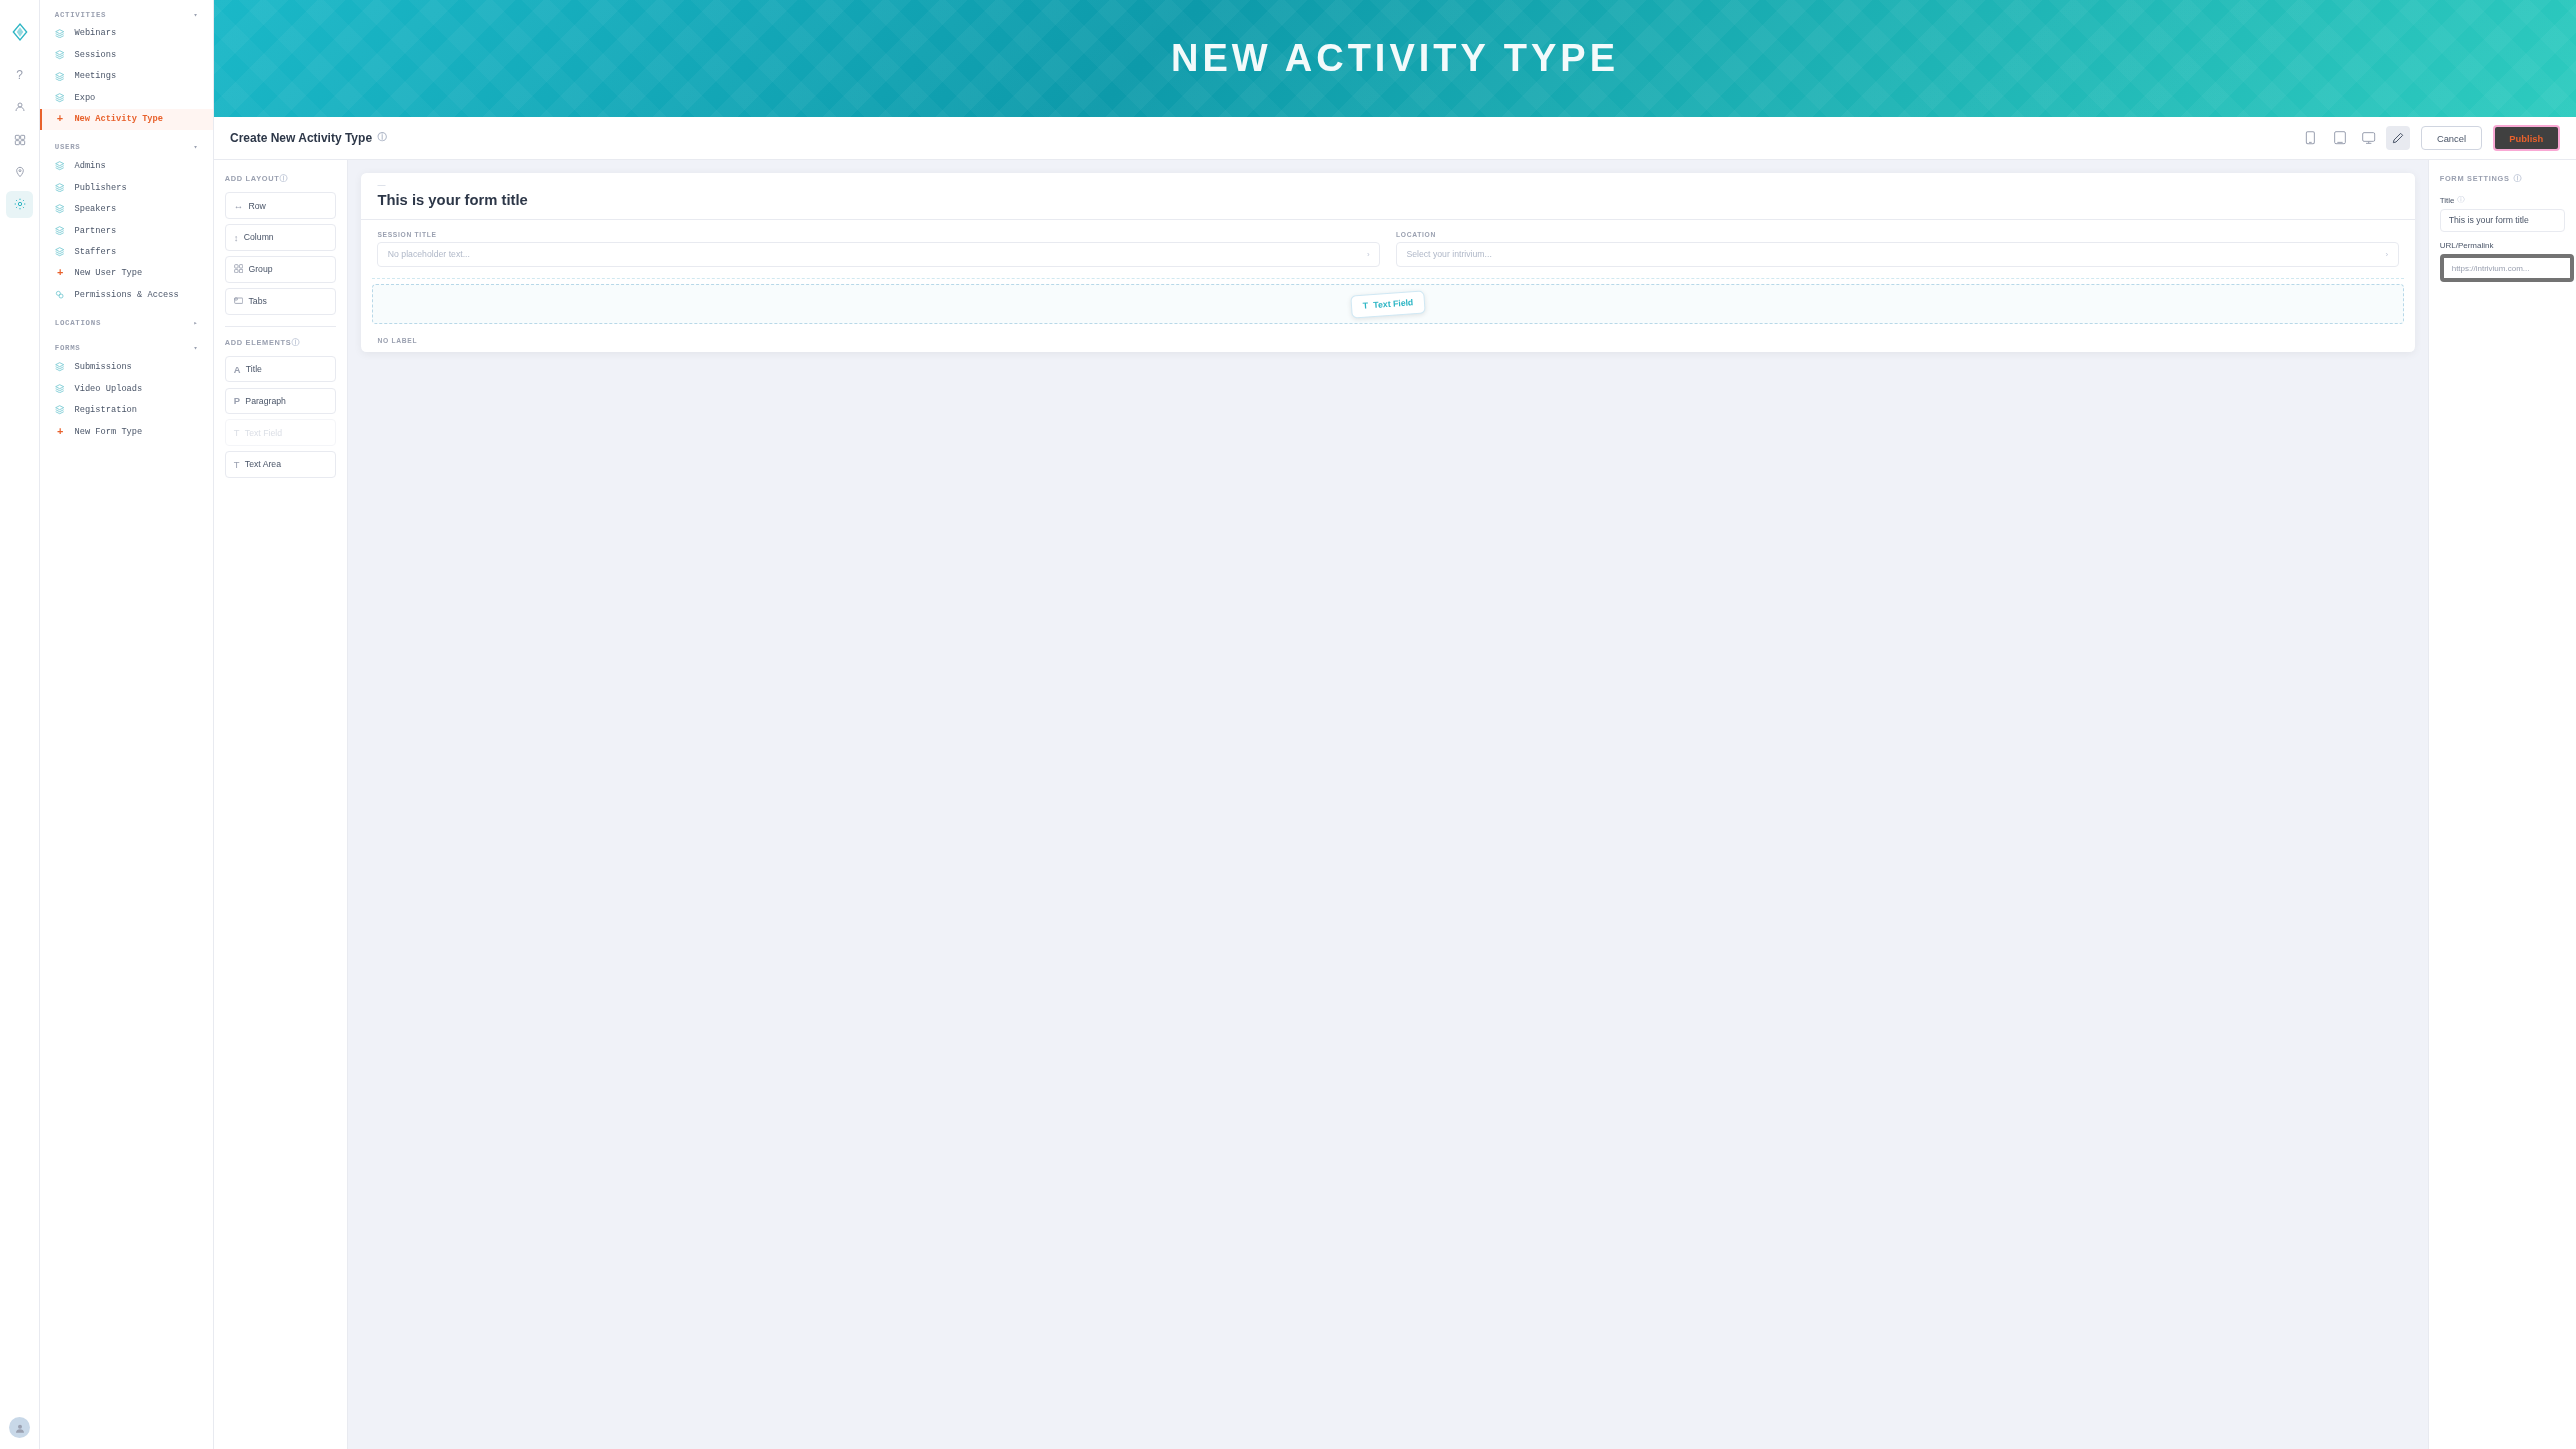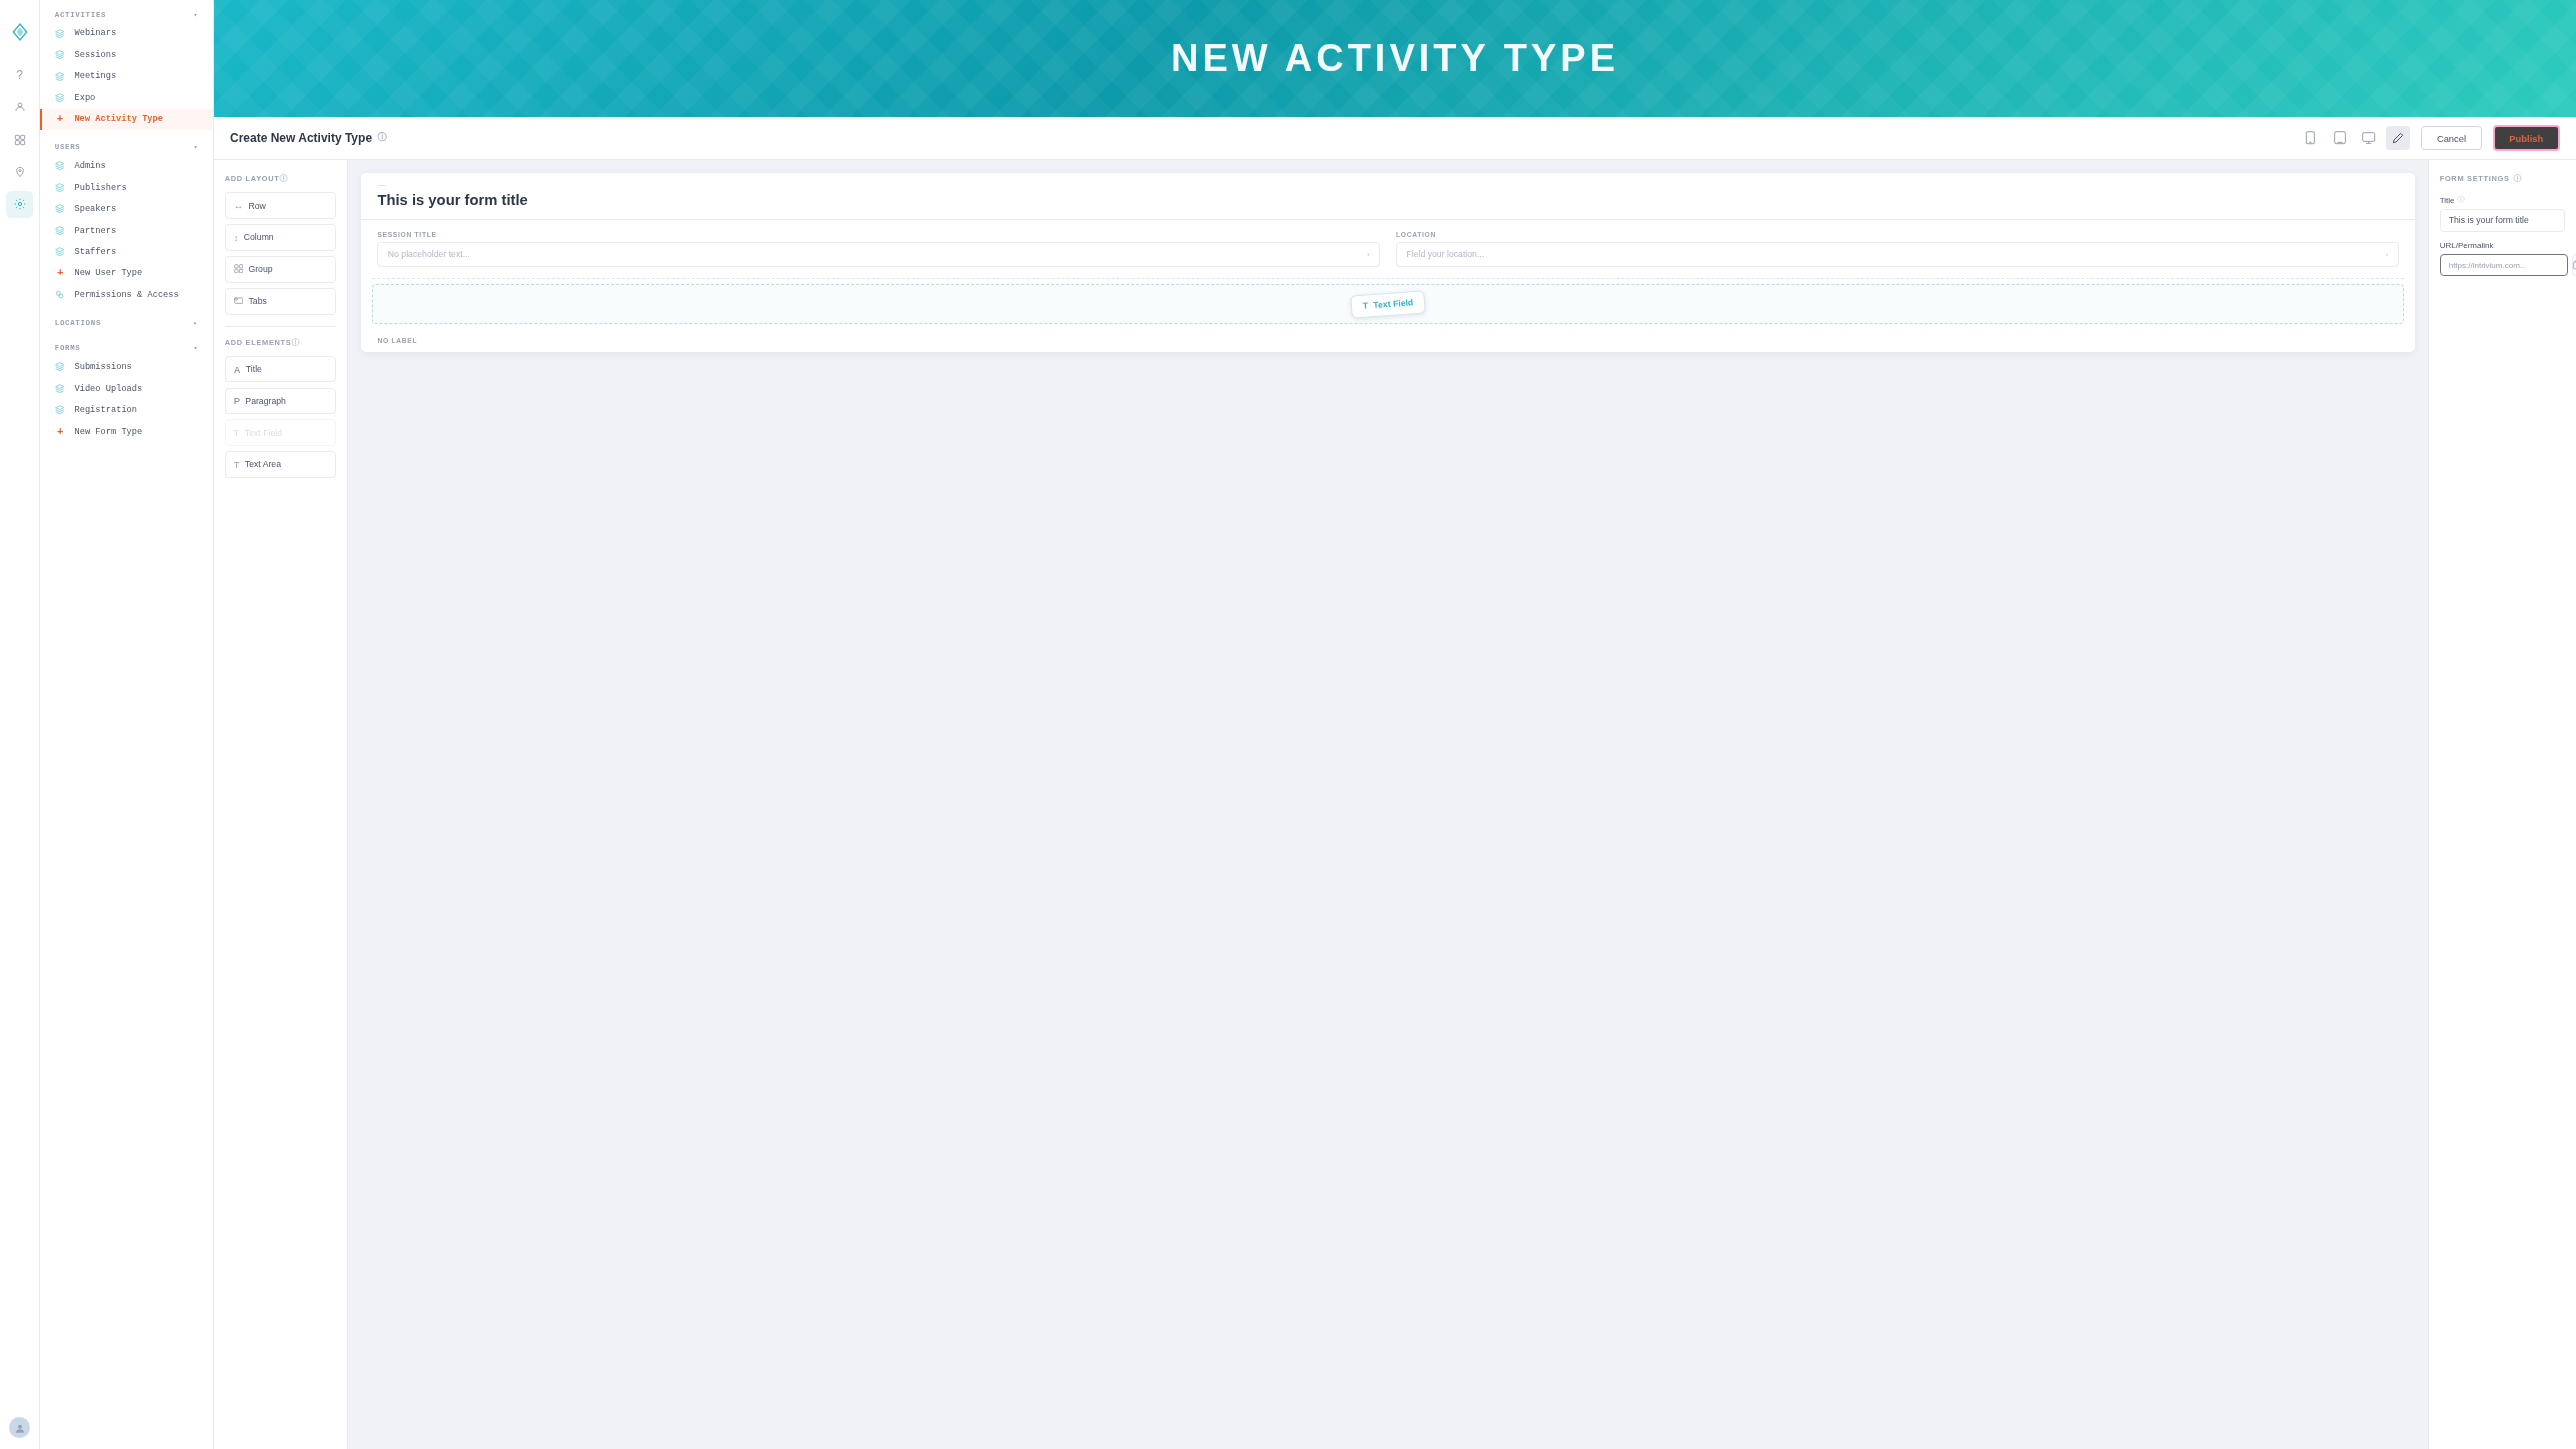--- a/index.html
+++ b/index.html
@@ -416,21 +416,21 @@
       margin-bottom: 9.4px;
     }
     .url-field {
       display: flex;
       align-items: center;
       gap: 4px;
     }
     .url-input {
       flex: 1;
       padding: 5.4px 8px;
-      border: 1px solid #737373;
+      border: 4px solid #737373;
       border-radius: 4px;
       font-size: 8px;
       color: #9aa0b0;
     }
     .copy-btn {
       width: 21.5px;
       height: 21.5px;
       display: flex;
       align-items: center;
       justify-content: center;
@@ -780,21 +780,21 @@
           <div class="form-field">
             <div class="field-label">SESSION TITLE</div>
             <div class="field-input">
               <span style="color:#b0b8c8;font-size:8.7px;">No placeholder text...</span>
               <span class="chevron-right">›</span>
             </div>
           </div>
           <div class="form-field">
             <div class="field-label">LOCATION</div>
             <div class="field-input">
-              <span style="color:#b0b8c8;font-size:8.7px;">Field your location...</span>
+              <span style="color:#b0b8c8;font-size:8.7px;">Select your intrivium...</span>
               <span class="chevron-right">›</span>
             </div>
           </div>
         </div>
 
         <div style="border-top:1.3px dashed #d0e8f0;margin:0 10.7px;"></div>
 
         <div class="drag-zone">
           <div class="drag-chip">
             <span style="font-weight:600;color:#2db5c4;font-size:8.7px;">T</span>

